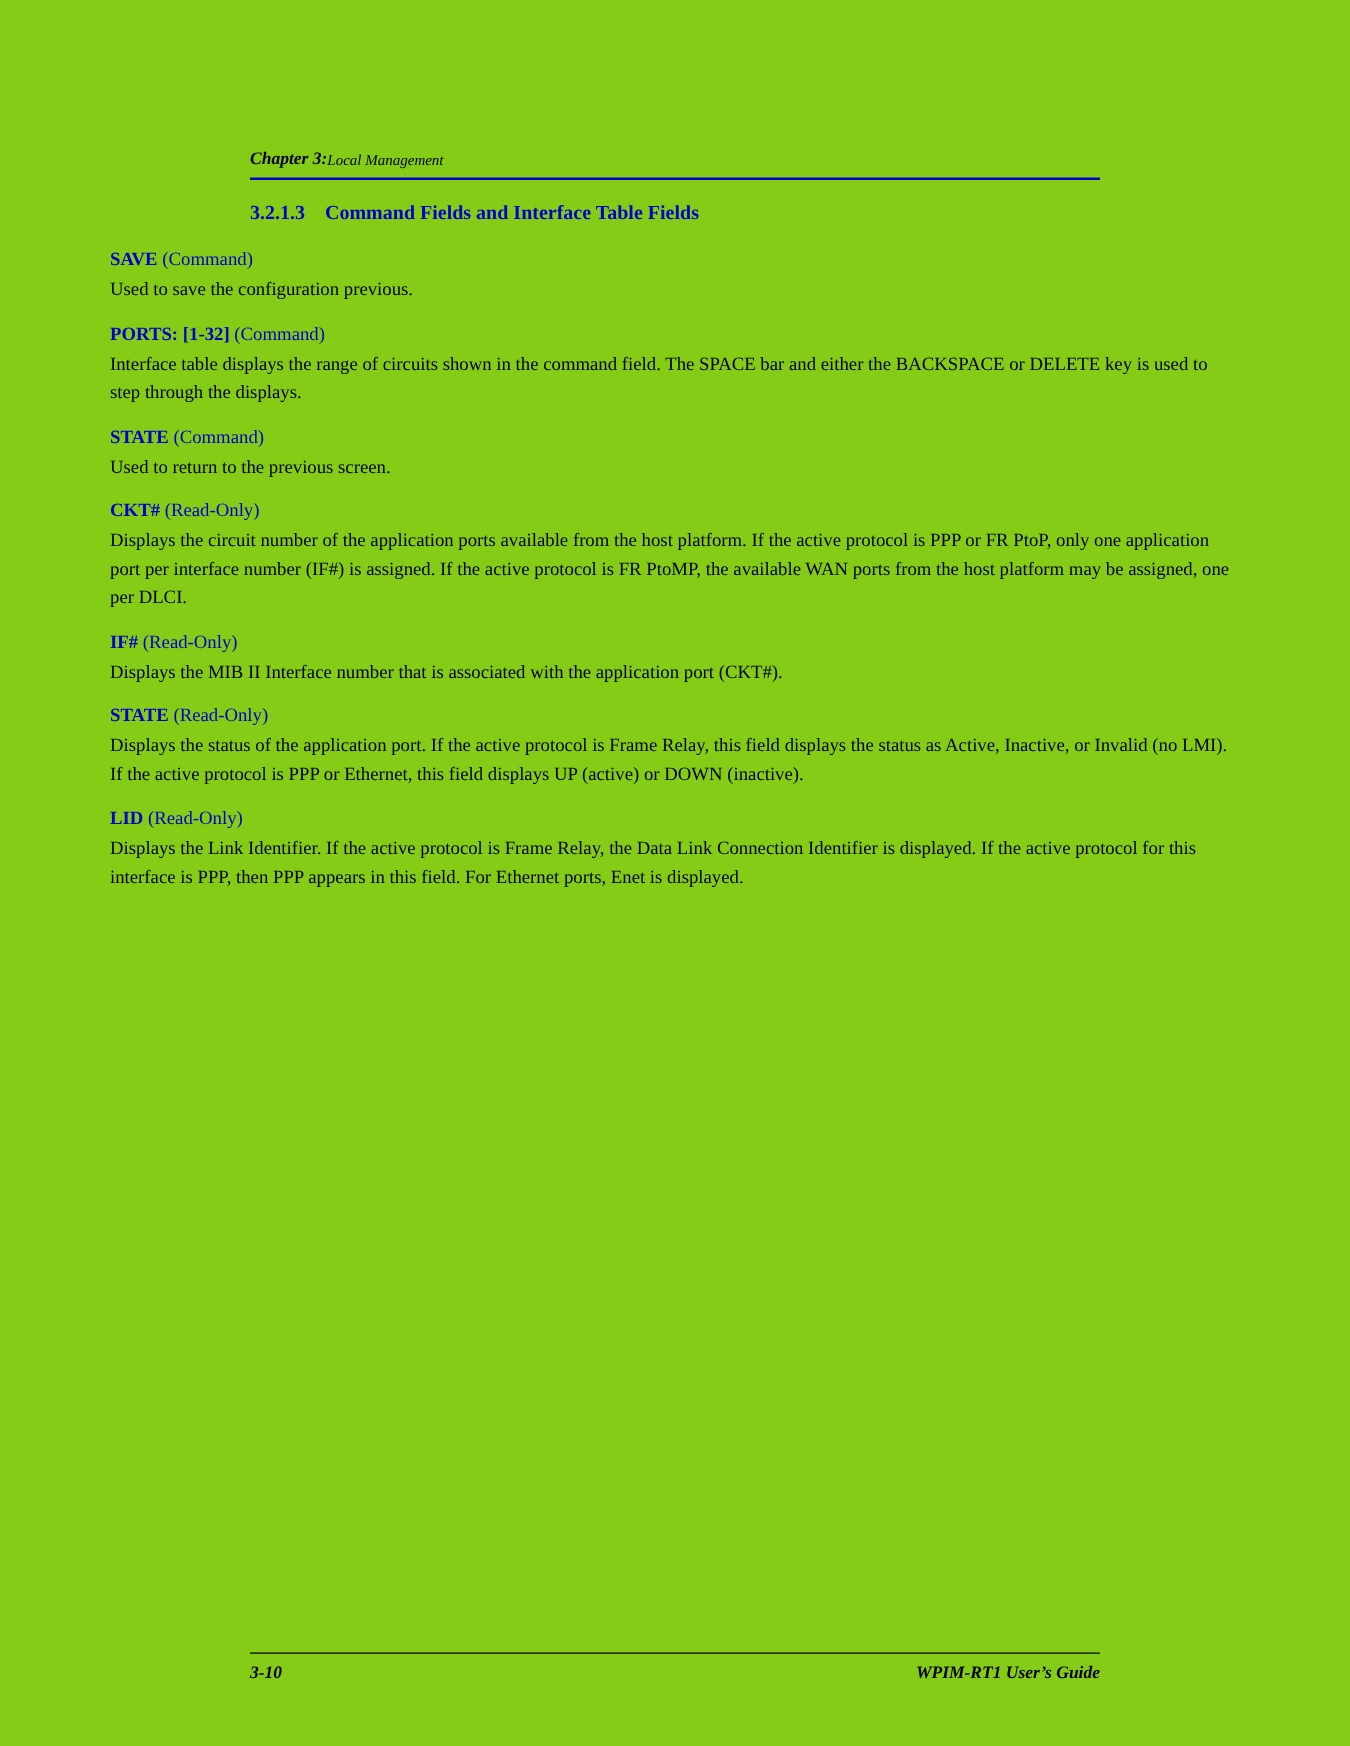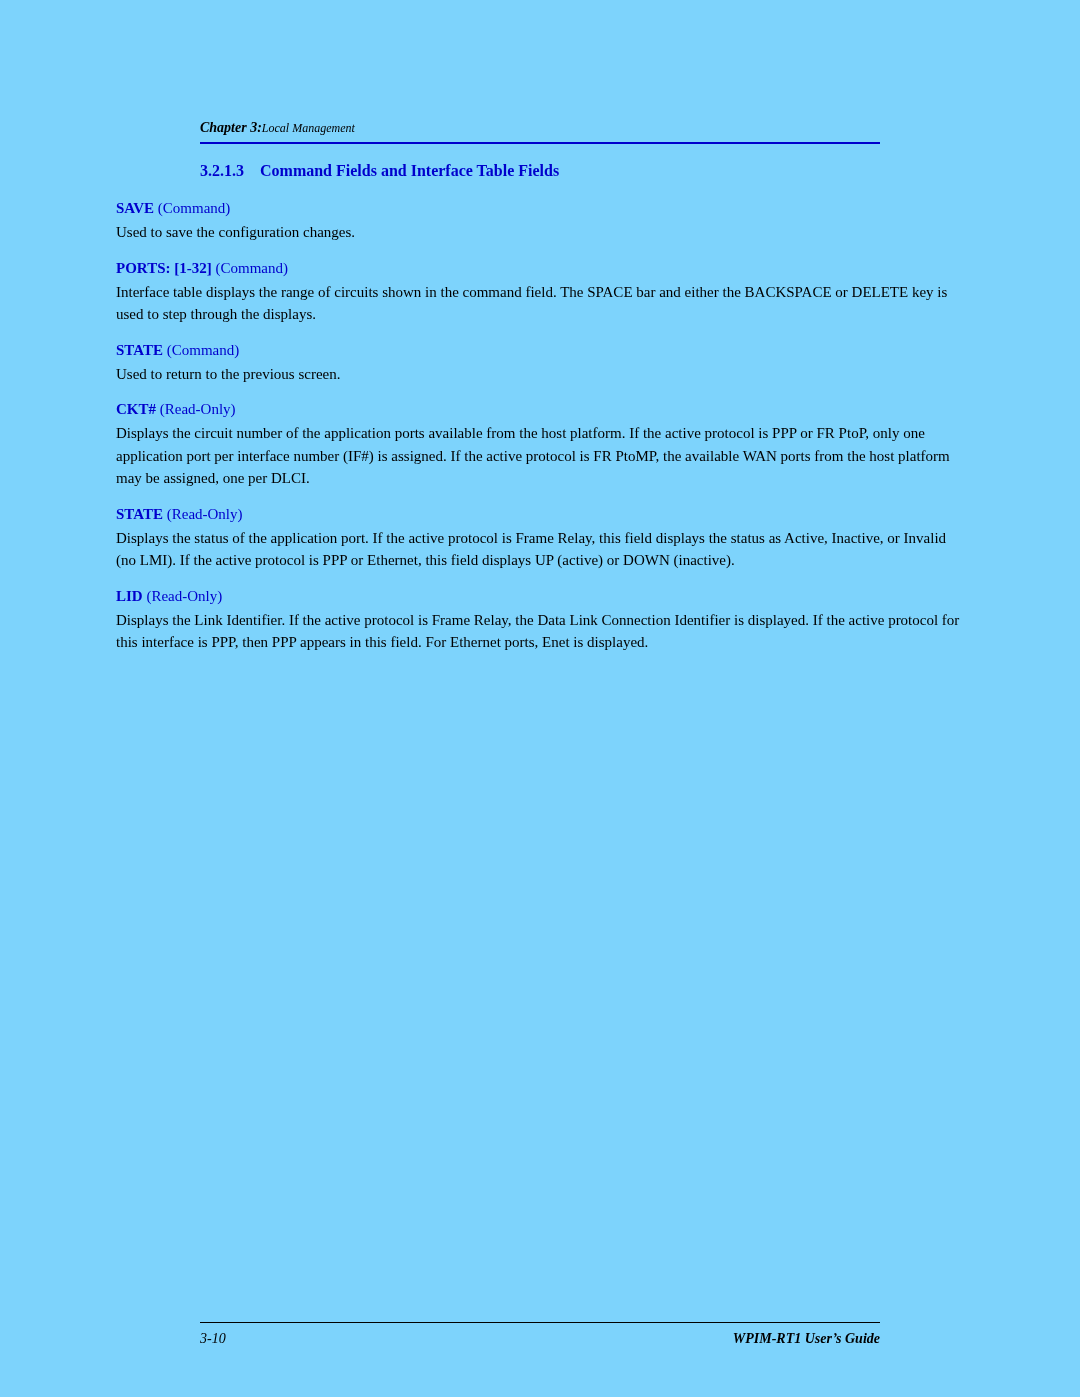--- a/index.html
+++ b/index.html
@@ -14,21 +14,21 @@
       font-size: 15px;
       color: #000000;
       width: 1080px;
       min-height: 1397px;
       position: relative;
     }
 
     .page-container {
       width: 1080px;
       min-height: 1397px;
-      background: #7dd3fc;
+      background: #84cc16;
       padding: 0;
       position: relative;
     }
 
     .header-area {
       padding: 120px 200px 0 200px;
     }
 
     .chapter-line {
       display: flex;
@@ -53,21 +53,21 @@
     }
 
     .section-title {
       font-size: 16px;
       font-weight: bold;
       color: #0000cc;
       margin-bottom: 20px;
     }
 
     .content-area {
-      padding: 0 116px;
+      padding: 0 88px;
     }
 
     .field-block {
       margin-bottom: 16px;
     }
 
     .field-heading {
       font-weight: bold;
       color: #0000cc;
       font-size: 15px;
@@ -96,21 +96,21 @@
       left: 200px;
       right: 200px;
       display: flex;
       justify-content: space-between;
       align-items: center;
       border-top: 1px solid #000000;
       padding-top: 8px;
     }
 
     .footer-left {
-      font-weight: normal;
+      font-weight: bold;
       font-size: 14px;
       font-style: italic;
       color: #000000;
       text-align: center;
     }
 
     .footer-right {
       font-weight: bold;
       font-size: 14px;
       font-style: italic;
@@ -136,21 +136,21 @@
       <span>Command Fields and Interface Table Fields</span>
     </div>
   </div>
 
   <div class="content-area">
 
     <div class="field-block">
       <div class="field-heading">
         <span class="field-name">SAVE</span><span class="field-type"> (Command)</span>
       </div>
-      <div class="field-description">Used to save the configuration changes.</div>
+      <div class="field-description">Used to save the configuration previous.</div>
     </div>
 
     <div class="field-block">
       <div class="field-heading">
         <span class="field-name">PORTS: [1-32]</span><span class="field-type"> (Command)</span>
       </div>
       <div class="field-description">Interface table displays the range of circuits shown in the command field. The SPACE bar and either the BACKSPACE or DELETE key is used to step through the displays.</div>
     </div>
 
     <div class="field-block">
@@ -160,20 +160,26 @@
       <div class="field-description">Used to return to the previous screen.</div>
     </div>
 
     <div class="field-block">
       <div class="field-heading">
         <span class="field-name">CKT#</span><span class="field-type"> (Read-Only)</span>
       </div>
       <div class="field-description">Displays the circuit number of the application ports available from the host platform. If the active protocol is PPP or FR PtoP, only one application port per interface number (IF#) is assigned. If the active protocol is FR PtoMP, the available WAN ports from the host platform may be assigned, one per DLCI.</div>
     </div>
 
+    <div class="field-block">
+      <div class="field-heading">
+        <span class="field-name">IF#</span><span class="field-type"> (Read-Only)</span>
+      </div>
+      <div class="field-description">Displays the MIB II Interface number that is associated with the application port (CKT#).</div>
+    </div>
 
     <div class="field-block">
       <div class="field-heading">
         <span class="field-name">STATE</span><span class="field-type"> (Read-Only)</span>
       </div>
       <div class="field-description">Displays the status of the application port. If the active protocol is Frame Relay, this field displays the status as Active, Inactive, or Invalid (no LMI). If the active protocol is PPP or Ethernet, this field displays UP (active) or DOWN (inactive).</div>
     </div>
 
     <div class="field-block">
       <div class="field-heading">

